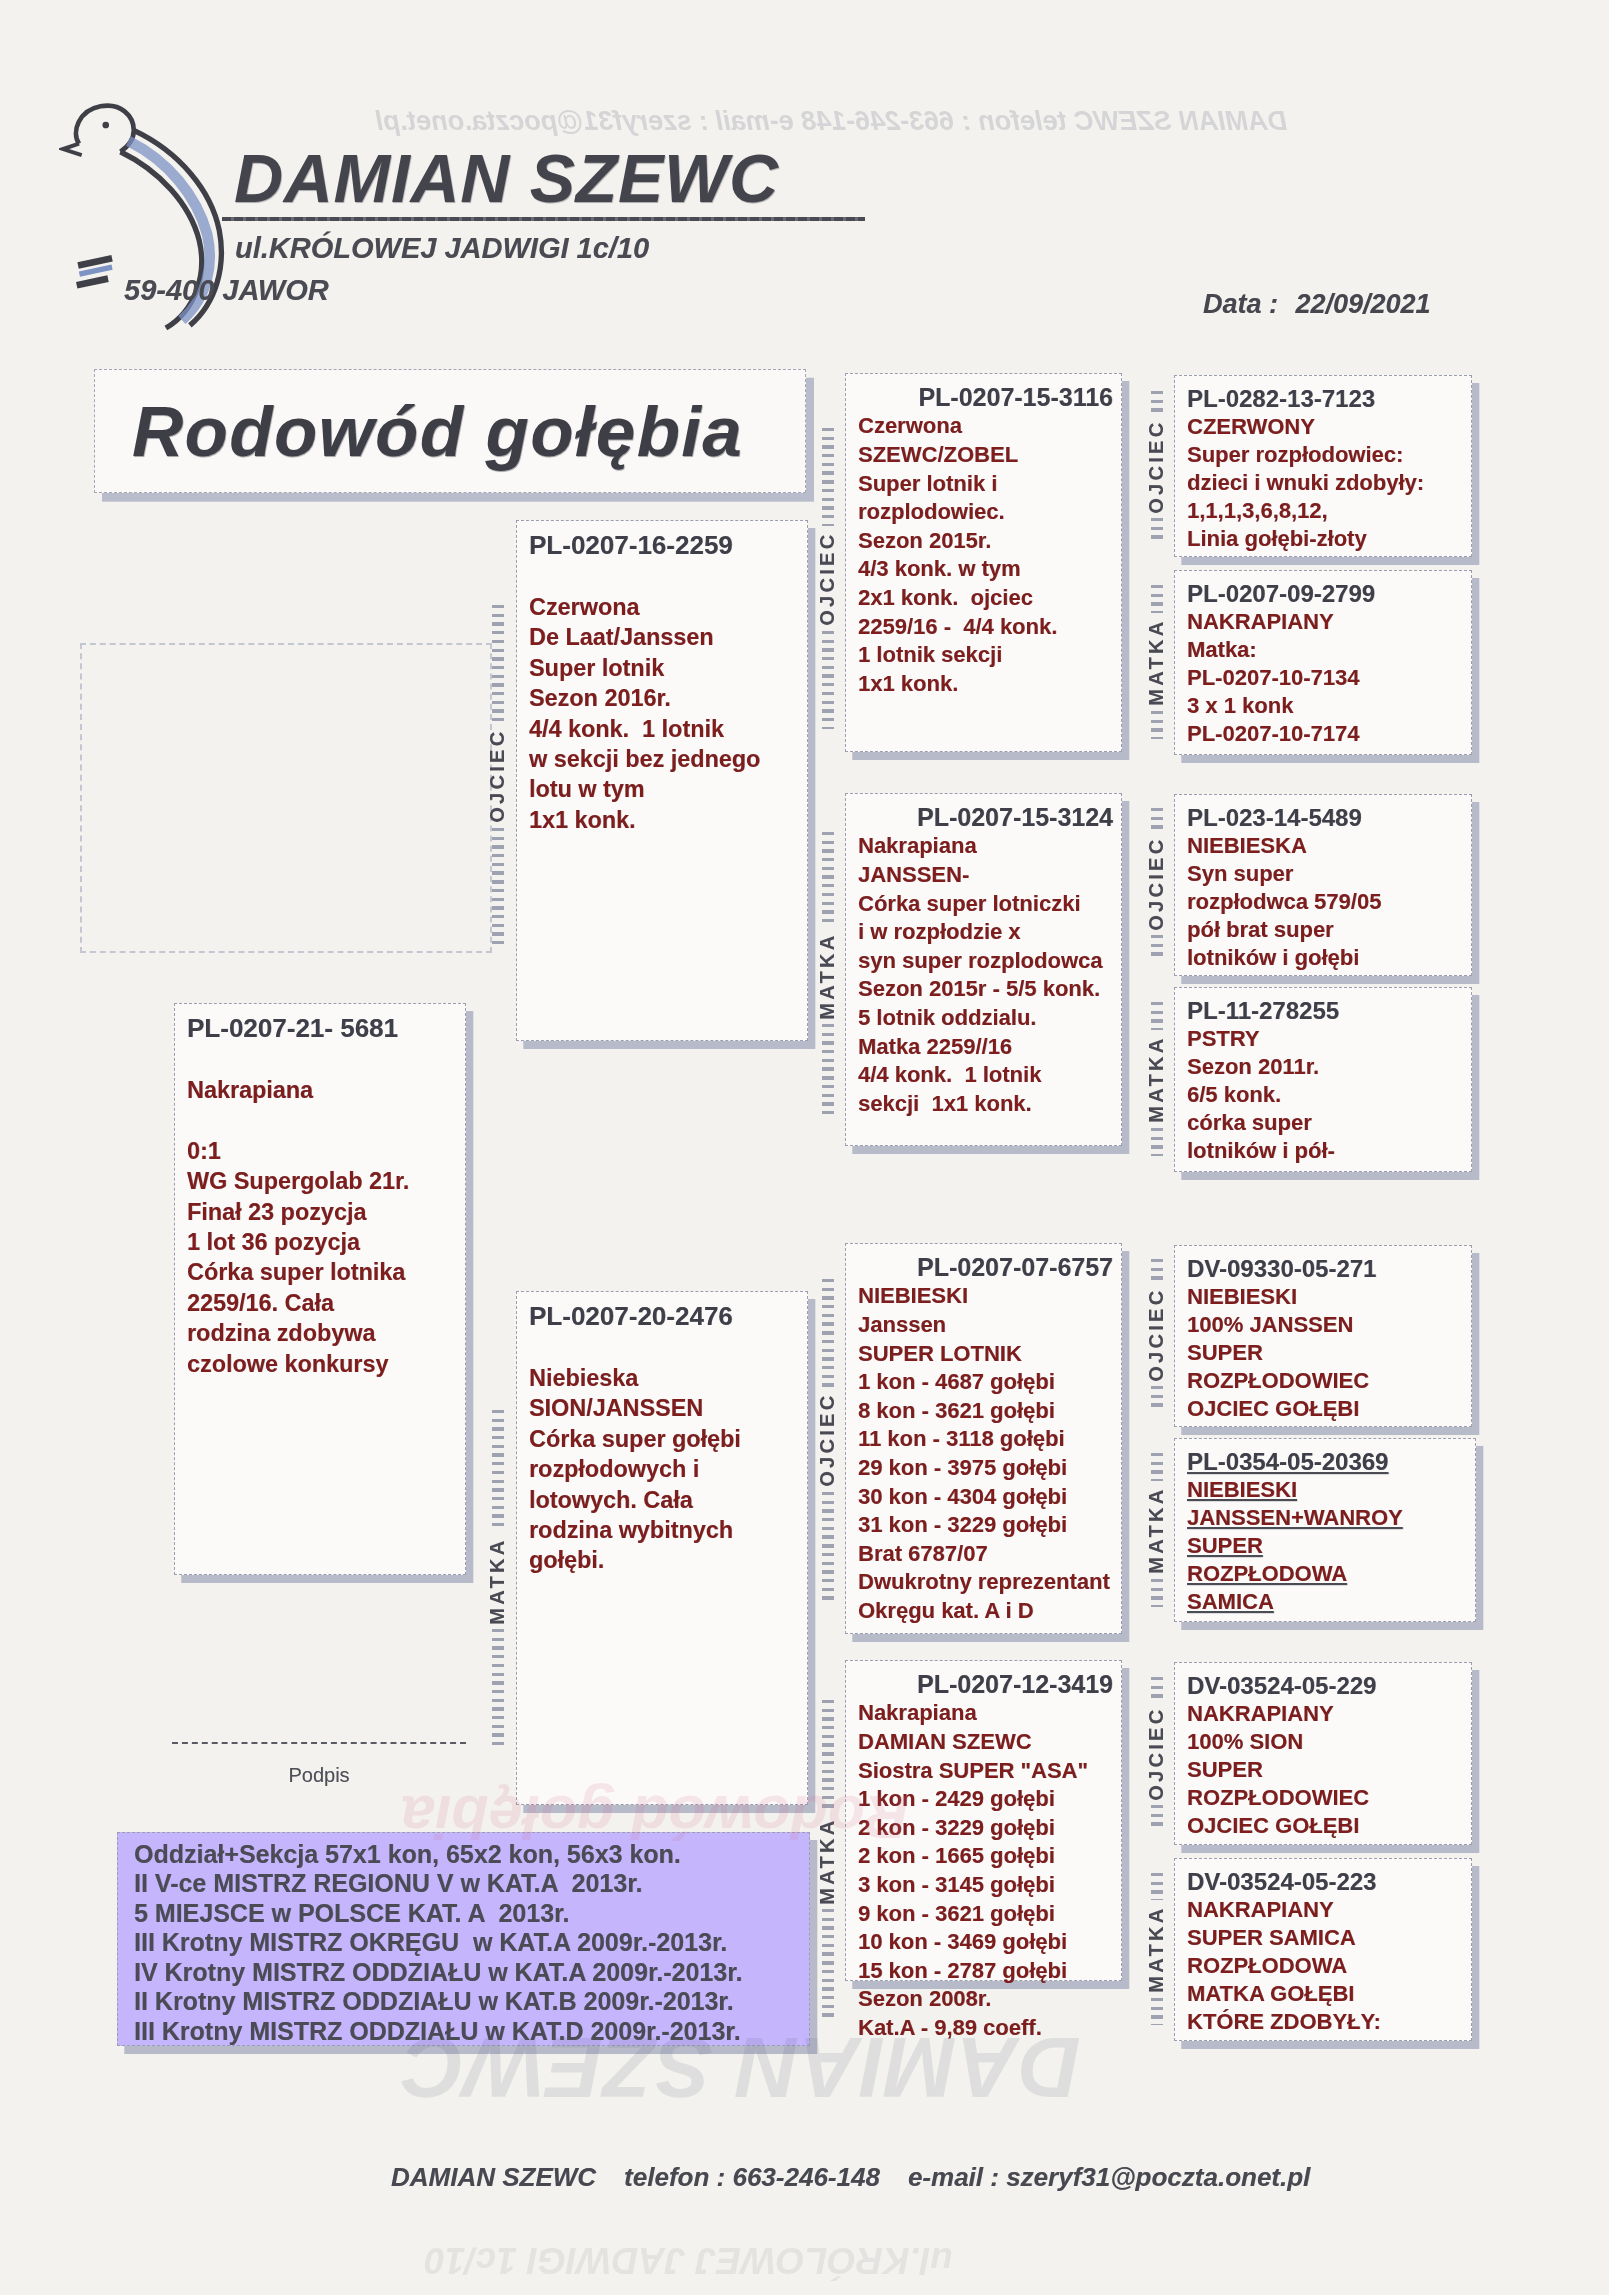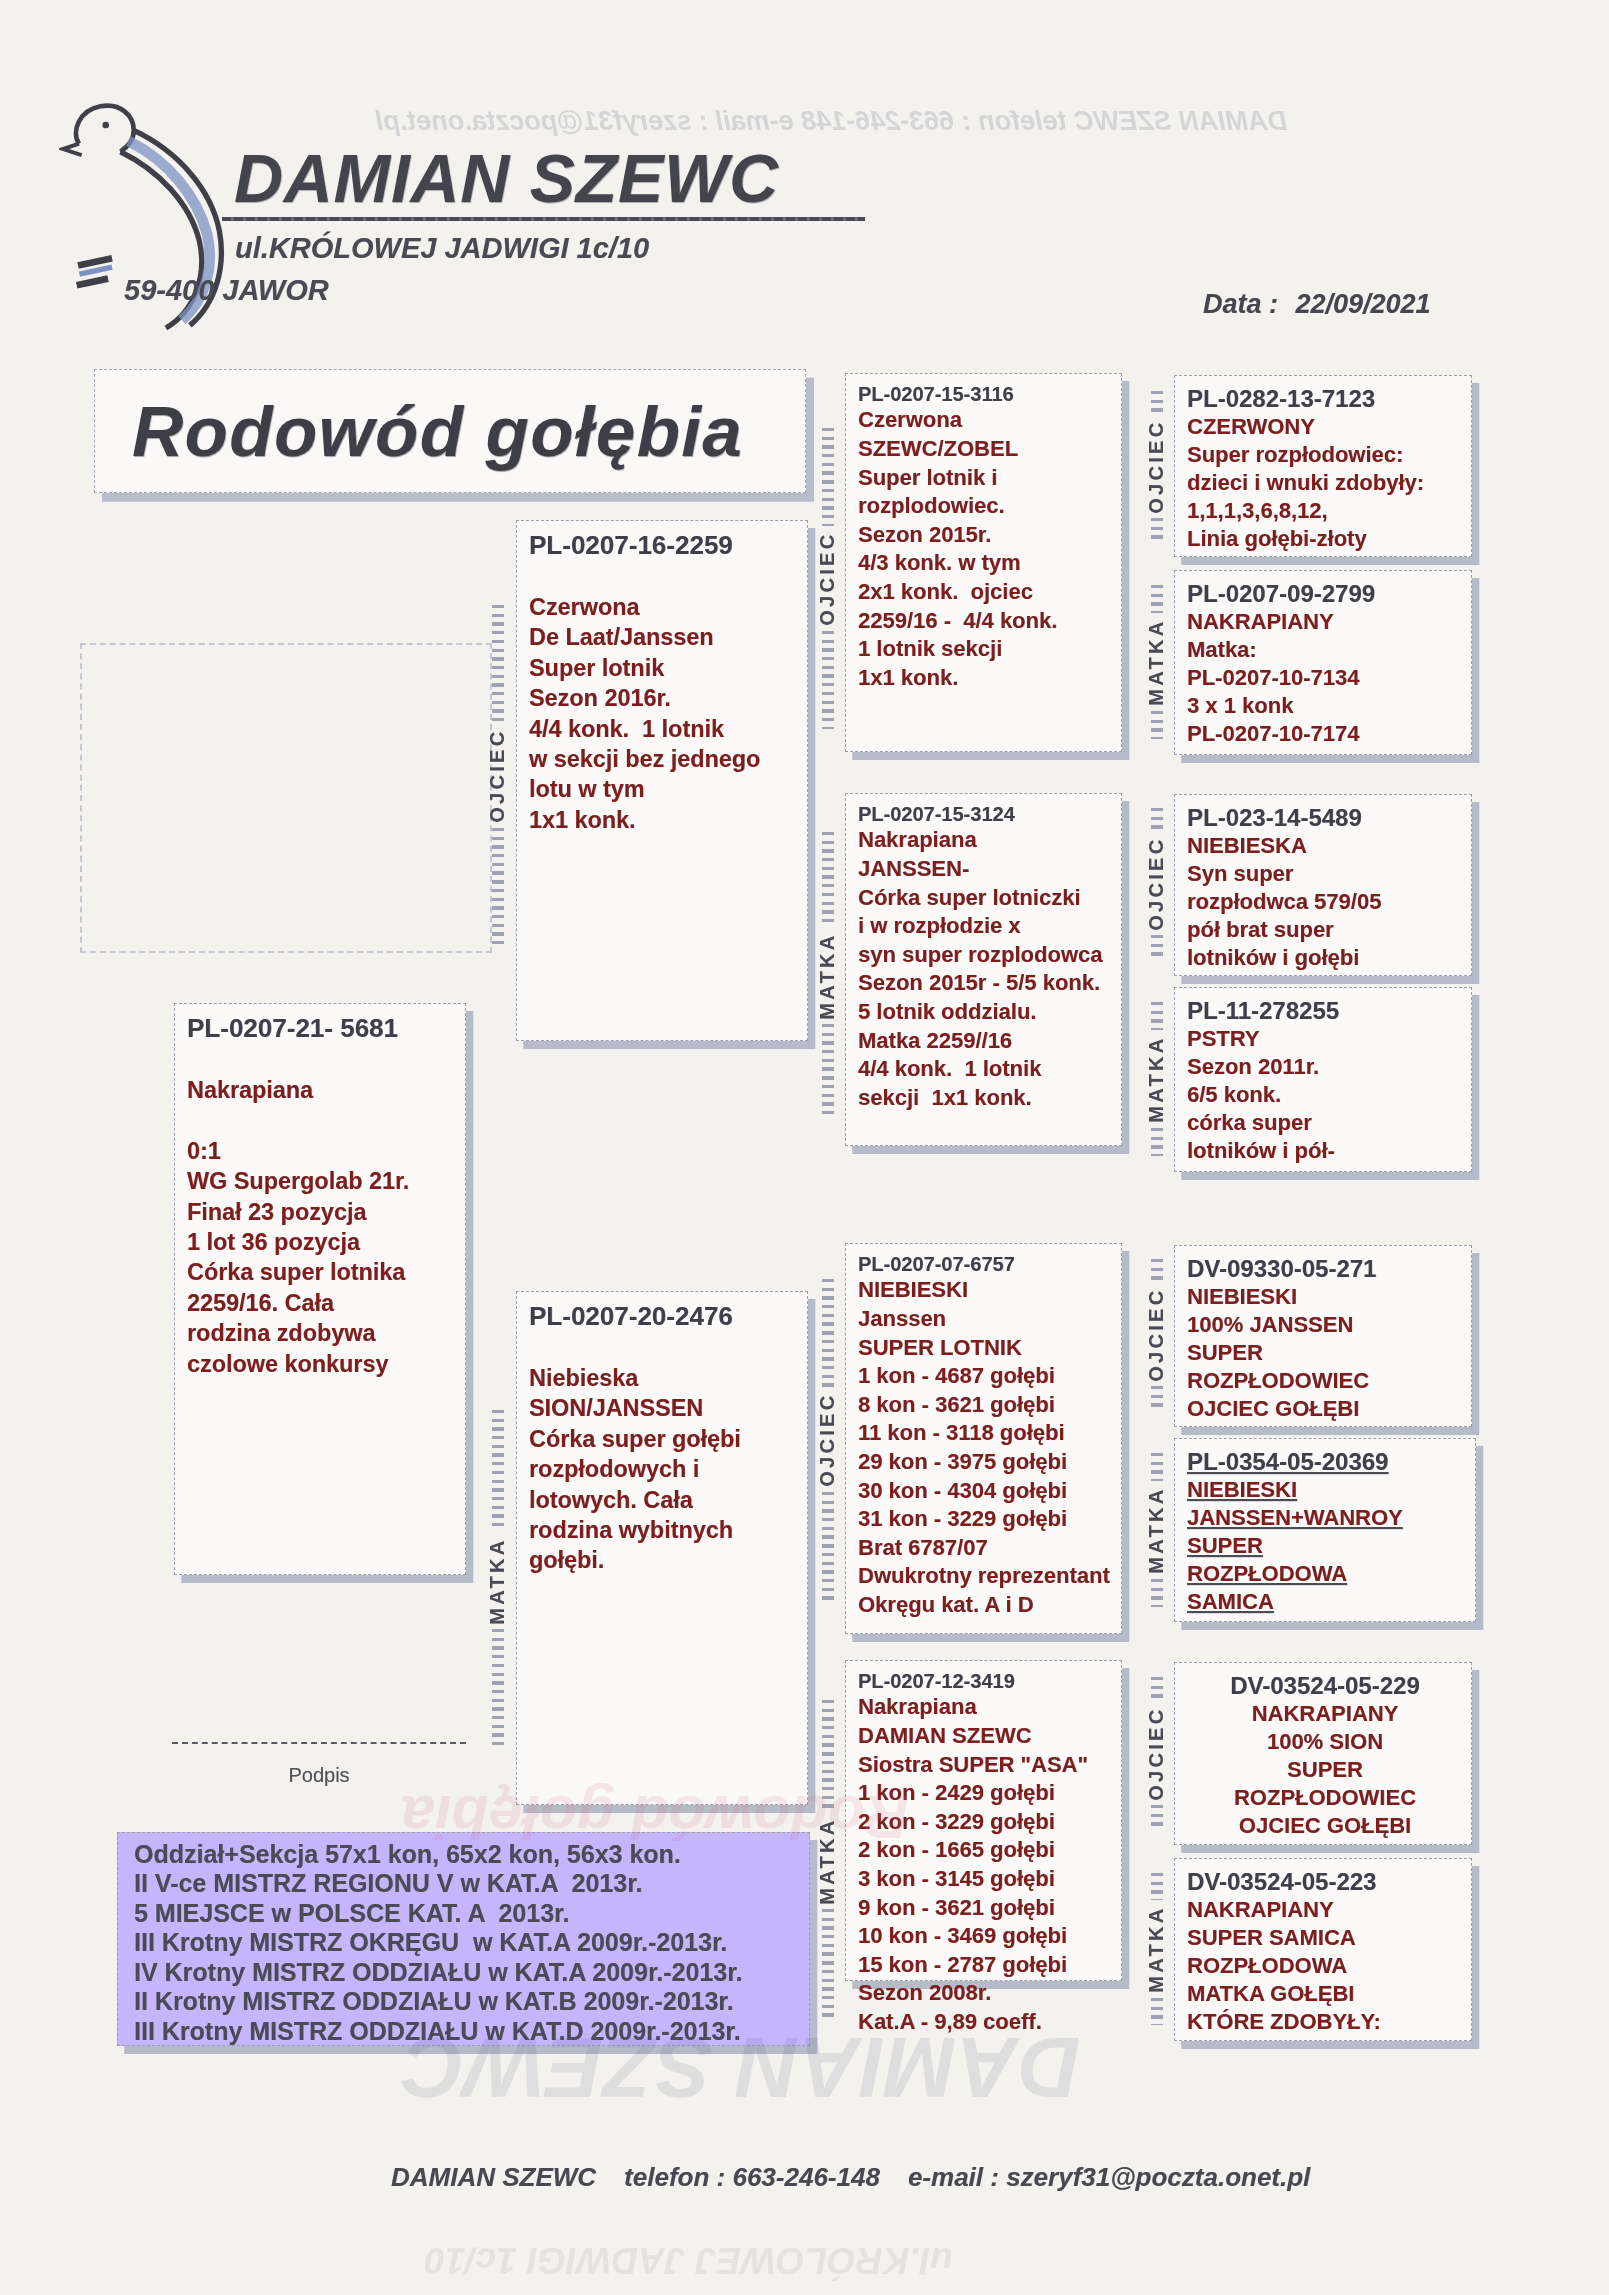--- a/index.html
+++ b/index.html
@@ -52,21 +52,21 @@
     border:1.3px dashed #9a9eae;
     box-shadow:7.3px 8px 0 #b7bac9;
     padding:9.4px 8px 9.4px 12px;
     box-sizing:border-box;
     text-shadow:0.4px 0.4px 0.4px rgba(70,70,82,.45);
   }
   .pbox .ring{font-weight:bold;color:#3f3f49;white-space:nowrap;}
   .pbox .notes{font-weight:bold;color:#7f1d1d;white-space:pre-wrap;}
   .col1 .ring{font-size:26px;}
   .col1 .notes{font-size:23.4px;line-height:1.30;}
-  .col2 .ring{font-size:20px;}
+  .col2 .ring{font-size:25px;text-align:right;}
   .col2 .notes{font-size:22px;line-height:1.30;}
   .col3 .ring{font-size:24px;}
   .col3 .notes{font-size:22px;line-height:1.27;}
   
   .vstrip{
     position:absolute;width:25.4px;display:flex;flex-direction:column;align-items:center;
   }
   .vstrip .ticks{
     width:12px;flex:1 1 auto;
     background:repeating-linear-gradient(to bottom,#8f93a4 0 3.3px,transparent 3.3px 8.7px);
@@ -363,21 +363,21 @@
 SUPER
 ROZPŁODOWA
 SAMICA</div>
   </div>
 
   <div class="vstrip" style="left:1144px;top:1677px;height:152px;">
     <div class="ticks"></div>
     <span class="vword">OJCIEC</span>
     <div class="ticks"></div>
   </div>
-  <div class="pbox col3" style="left:1174px;top:1662px;width:298px;height:183px;text-align:center;">
+  <div class="pbox col3" style="left:1174px;top:1662px;width:298px;height:183px;">
     <div class="ring">DV-03524-05-229</div>
     <div class="notes">NAKRAPIANY
 100% SION
 SUPER
 ROZPŁODOWIEC
 OJCIEC GOŁĘBI</div>
   </div>
 
   <div class="vstrip" style="left:1144px;top:1873px;height:152px;">
     <div class="ticks"></div>

